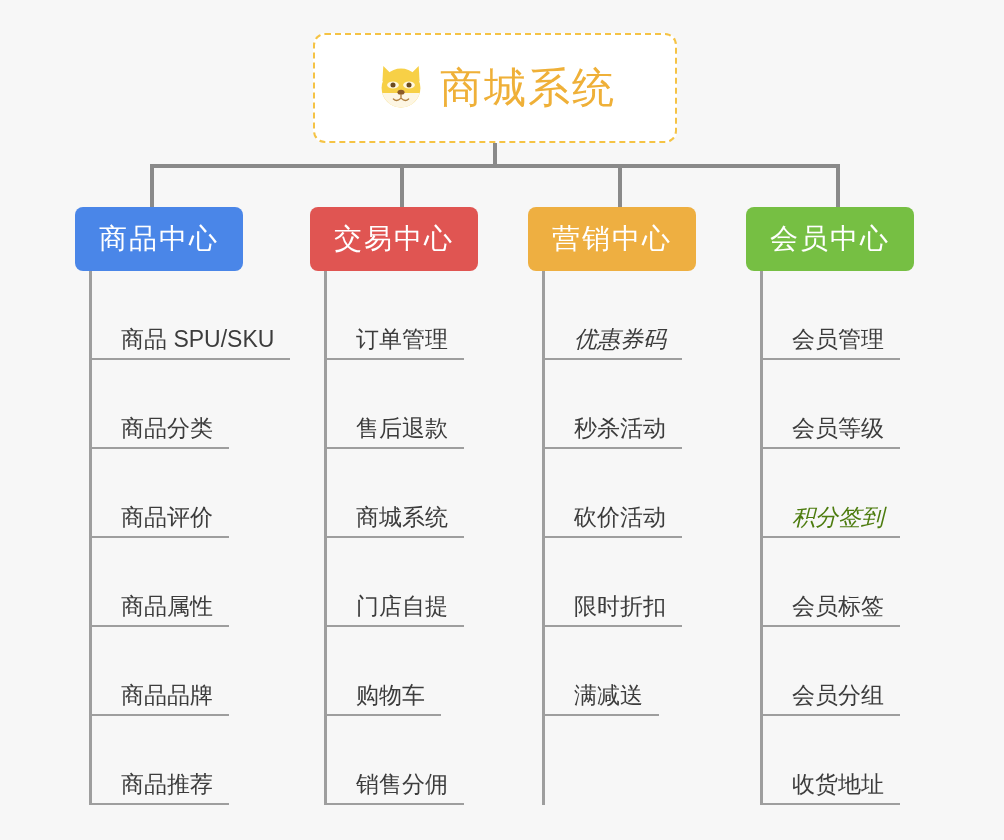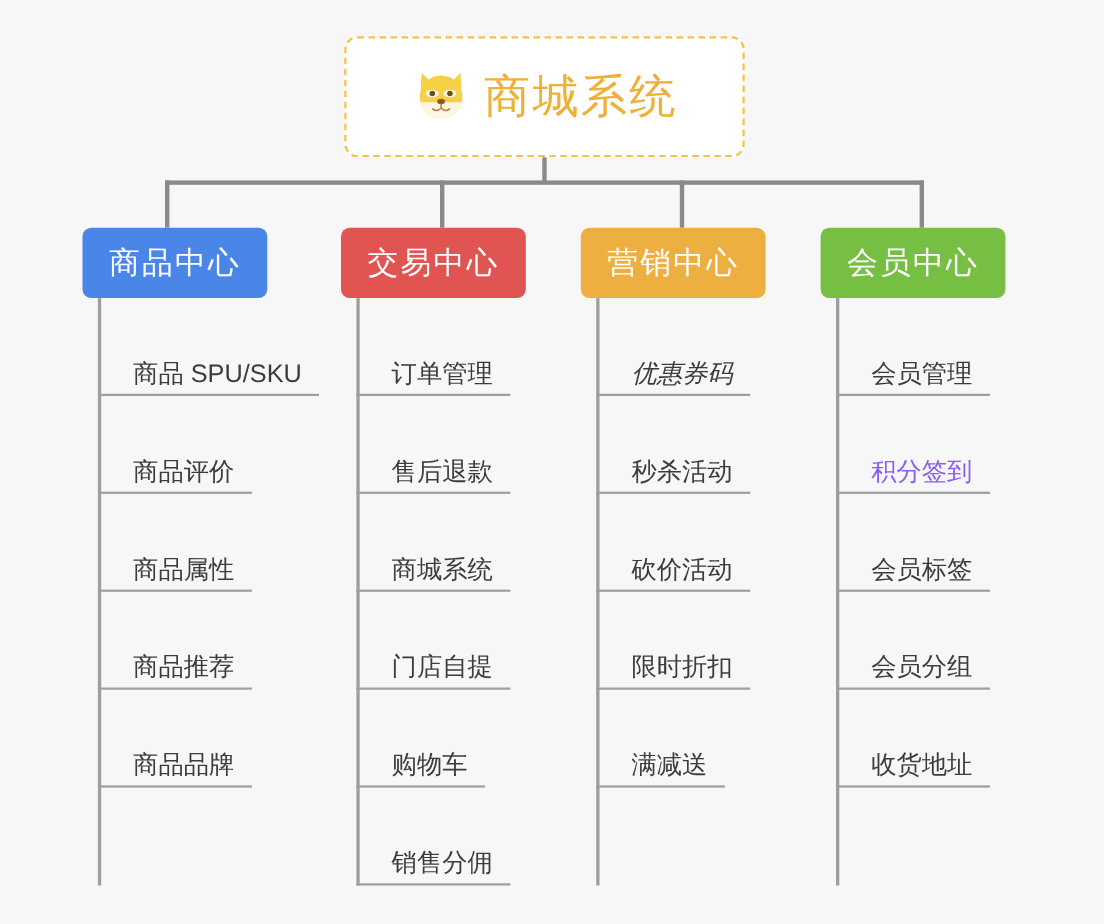--- a/index.html
+++ b/index.html
@@ -168,33 +168,37 @@
 
   <div class="column col0">
     <div class="cat-box" style="background: rgb(74, 134, 232);">商品中心</div>
     <div class="leaf-group">
       <div class="leaf-spine" style="background: rgb(158, 158, 158); height: 534px;"></div>
       <div class="leaf-item">
         <span class="leaf-label" style="color: rgb(60, 60, 60);">商品 SPU/SKU</span>
         <span class="leaf-underline" style="background: rgb(158, 158, 158); width: 201px;"></span>
       </div>
       <div class="leaf-item">
+        <span class="leaf-label" style="color: rgb(60, 60, 60);">商品分类</span>
+        <span class="leaf-underline" style="background: rgb(158, 158, 158); width: 140px;"></span>
+      </div>
+      <div class="leaf-item">
         <span class="leaf-label" style="color: rgb(60, 60, 60); margin-top: 40px;">商品评价</span>
         <span class="leaf-underline" style="background: rgb(158, 158, 158); width: 140px;"></span>
       </div>
       <div class="leaf-item">
         <span class="leaf-label" style="color: rgb(60, 60, 60);">商品属性</span>
         <span class="leaf-underline" style="background: rgb(158, 158, 158); width: 140px;"></span>
       </div>
       <div class="leaf-item">
+        <span class="leaf-label" style="color: rgb(60, 60, 60);">商品品牌</span>
+        <span class="leaf-underline" style="background: rgb(158, 158, 158); width: 140px;"></span>
+      </div>
+      <div class="leaf-item">
         <span class="leaf-label" style="color: rgb(60, 60, 60);">商品推荐</span>
-        <span class="leaf-underline" style="background: rgb(158, 158, 158); width: 140px;"></span>
-      </div>
-      <div class="leaf-item">
-        <span class="leaf-label" style="color: rgb(60, 60, 60);">商品品牌</span>
         <span class="leaf-underline" style="background: rgb(158, 158, 158); width: 140px;"></span>
       </div>
     </div>
   </div>
 
   <div class="column col1">
     <div class="cat-box" style="background: rgb(224, 85, 82);">交易中心</div>
     <div class="leaf-group">
       <div class="leaf-spine" style="background: rgb(158, 158, 158); height: 534px;"></div>
       <div class="leaf-item">
@@ -253,21 +257,25 @@
 
   <div class="column col3">
     <div class="cat-box" style="background: rgb(118, 191, 67);">会员中心</div>
     <div class="leaf-group">
       <div class="leaf-spine" style="background: rgb(158, 158, 158); height: 534px;"></div>
       <div class="leaf-item">
         <span class="leaf-label" style="color: rgb(60, 60, 60);">会员管理</span>
         <span class="leaf-underline" style="background: rgb(158, 158, 158); width: 140px;"></span>
       </div>
       <div class="leaf-item">
-        <span class="leaf-label" style="color: #8b5cf6;">积分签到</span>
+        <span class="leaf-label" style="color: rgb(60, 60, 60);">会员等级</span>
+        <span class="leaf-underline" style="background: rgb(158, 158, 158); width: 140px;"></span>
+      </div>
+      <div class="leaf-item">
+        <span class="leaf-label" style="color: #4d7c0f; font-style: italic;">积分签到</span>
         <span class="leaf-underline" style="background: rgb(158, 158, 158); width: 140px;"></span>
       </div>
       <div class="leaf-item">
         <span class="leaf-label" style="color: rgb(60, 60, 60);">会员标签</span>
         <span class="leaf-underline" style="background: rgb(158, 158, 158); width: 140px;"></span>
       </div>
       <div class="leaf-item">
         <span class="leaf-label" style="color: rgb(60, 60, 60);">会员分组</span>
         <span class="leaf-underline" style="background: rgb(158, 158, 158); width: 140px;"></span>
       </div>

